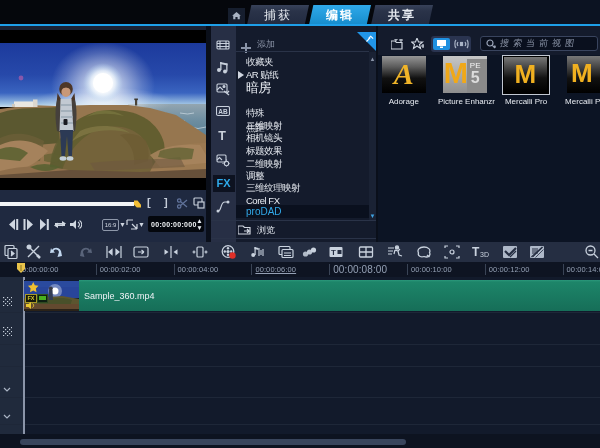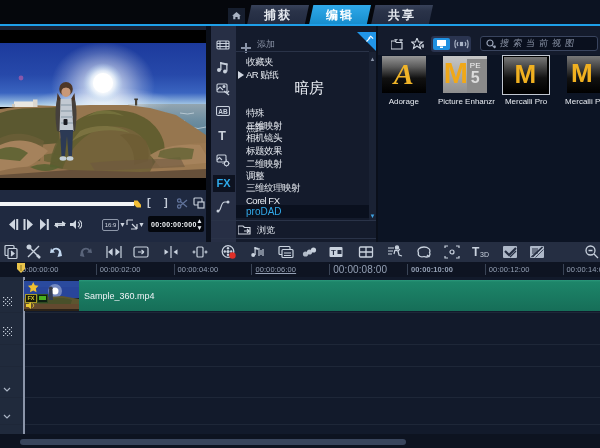--- a/index.html
+++ b/index.html
@@ -9,21 +9,21 @@
 <div id="app">
 
 <div class="abs" style="left:0;top:0;width:600px;height:24px;background:#05070c;"></div>
 <div class="abs" style="left:420px;top:0;width:180px;height:24px;background:#0c1322;"></div>
 
 <div class="abs" style="left:228px;top:8px;width:17px;height:16px;background:#161e2e;"></div>
 <svg class="abs" style="left:232px;top:12px;" width="9" height="8" viewBox="0 0 12 11">
       <path d="M6 0L0 5h1.5v5h3V7h3v3h3V5H12z" fill="#a8b2c2"></path>
     </svg>
 <div class="abs" style="left:247px;top:5px;width:62px;height:20px;background:linear-gradient(180deg,#38425a 0%,#2a3349 30%,#222b40 100%);clip-path:polygon(7% 0,100% 0,93% 100%,0 100%);"></div>
-<div class="abs" style="left:247px;top:9px;width:62px;height:13px;color:#e6eaf0;font-size:12px;font-weight:bold;text-align:center;line-height:13px;letter-spacing:2px;">捕获</div>
+<div class="abs" style="left:247px;top:9px;width:62px;height:13px;color:#e6eaf0;font-size:12px;font-weight:normal;text-align:center;line-height:13px;letter-spacing:2px;">捕获</div>
 <div class="abs" style="left:309px;top:5px;width:62px;height:20px;background:linear-gradient(180deg,#2fa9ea,#168ccc);clip-path:polygon(7% 0,100% 0,93% 100%,0 100%);"></div>
 <div class="abs" style="left:309px;top:9px;width:62px;height:13px;color:#fff;font-size:12px;font-weight:bold;text-align:center;line-height:13px;letter-spacing:2px;">编辑</div>
 <div class="abs" style="left:371px;top:5px;width:62px;height:20px;background:linear-gradient(180deg,#38425a 0%,#2a3349 30%,#222b40 100%);clip-path:polygon(7% 0,100% 0,93% 100%,0 100%);"></div>
 <div class="abs" style="left:371px;top:9px;width:62px;height:13px;color:#e6eaf0;font-size:12px;font-weight:bold;text-align:center;line-height:13px;letter-spacing:2px;">共享</div>
 
 <div class="abs" style="left:0;top:24px;width:600px;height:2px;background:#1e9fe8;"></div>
 <div class="abs" style="left:0;top:26px;width:600px;height:5px;background:#1a2234;"></div>
 
 <div class="abs" style="left:0;top:31px;width:206px;height:211px;background:#1f2940;"></div>
 <div class="abs" style="left:0;top:30px;width:206px;height:160px;background:#000;"></div>
@@ -233,21 +233,21 @@
 <div class="abs" style="left:257px;top:38px;width:40px;height:12px;color:#8a93a6;font-size:9px;line-height:12px;">添加</div>
 <svg class="abs" style="left:357px;top:32px;" width="19" height="19" viewBox="0 0 20 20">
       <path d="M20 0 L20 20 L0 0 Z" fill="#2196e8"></path>
       <path d="M14 4 l3 3 M12 7 l2 -2 M10 10 l4 -4" stroke="#fff" stroke-width="1.2"></path>
     </svg>
 <div class="abs" style="left:236px;top:51px;width:133px;height:1px;background:#2a3348;"></div>
 
 <div id="list">
       <div class="abs" style="left:246px;top:55px;width:126px;height:13px;color:#e8ecf2;font-size:9.5px;line-height:13px;letter-spacing:-0.5px;">收藏夹</div>
       <div class="abs" style="left:246px;top:68px;width:126px;height:13px;color:#e8ecf2;font-size:9.5px;line-height:13px;letter-spacing:-0.5px;">AR 贴纸</div>
-      <div class="abs" style="left:246px;top:80.5px;width:126px;height:13px;color:#e8ecf2;font-size:15px;line-height:13px;letter-spacing:-0.5px;text-align:center;">暗房</div>
+      <div class="abs" style="left:246px;top:80.5px;width:126px;height:13px;color:#e8ecf2;font-size:13px;line-height:13px;letter-spacing:-0.5px;">暗房</div>
       <div class="abs" style="left:246px;top:93px;width:126px;height:13px;color:#e8ecf2;font-size:9.5px;line-height:13px;letter-spacing:-0.5px;margin-top:28px;">焦距</div>
       <div class="abs" style="left:246px;top:105.5px;width:126px;height:13px;color:#e8ecf2;font-size:9.5px;line-height:13px;letter-spacing:-0.5px;">特殊</div>
       <div class="abs" style="left:246px;top:118.5px;width:126px;height:13px;color:#e8ecf2;font-size:9.5px;line-height:13px;letter-spacing:-0.5px;">二维映射</div>
       <div class="abs" style="left:246px;top:131px;width:126px;height:13px;color:#e8ecf2;font-size:9.5px;line-height:13px;letter-spacing:-0.5px;">相机镜头</div>
       <div class="abs" style="left:246px;top:144px;width:126px;height:13px;color:#e8ecf2;font-size:9.5px;line-height:13px;letter-spacing:-0.5px;">标题效果</div>
       <div class="abs" style="left:246px;top:156.5px;width:126px;height:13px;color:#e8ecf2;font-size:9.5px;line-height:13px;letter-spacing:-0.5px;">二维映射</div>
       <div class="abs" style="left:246px;top:168.5px;width:126px;height:13px;color:#e8ecf2;font-size:9.5px;line-height:13px;letter-spacing:-0.5px;">调整</div>
       <div class="abs" style="left:246px;top:181px;width:126px;height:13px;color:#e8ecf2;font-size:9.5px;line-height:13px;letter-spacing:-0.5px;">三维纹理映射</div>
       <div class="abs" style="left:246px;top:193.5px;width:126px;height:13px;color:#e8ecf2;font-size:9.5px;line-height:13px;letter-spacing:-0.5px;">Corel FX</div>
       <svg class="abs" style="left:238px;top:70.5px" width="6" height="8" viewBox="0 0 6 8">
@@ -465,21 +465,21 @@
 <div id="ruler">
       <div class="abs" style="left:22px;top:265px;height:10px;color:#94a0b4;font-size:7.5px;line-height:9px;white-space:nowrap;letter-spacing:0.1px;">0:00:00:00</div>
       <div class="abs" style="left:99.8px;top:265px;height:10px;color:#94a0b4;font-size:7.5px;line-height:9px;white-space:nowrap;letter-spacing:0.1px;">00:00:02:00</div>
       <div class="abs" style="left:95.8px;top:264px;width:1px;height:11px;background:#3a4456;"></div>
       <div class="abs" style="left:177.6px;top:265px;height:10px;color:#94a0b4;font-size:7.5px;line-height:9px;white-space:nowrap;letter-spacing:0.1px;">00:00:04:00</div>
       <div class="abs" style="left:173.6px;top:264px;width:1px;height:11px;background:#3a4456;"></div>
       <div class="abs" style="left:255.39999999999998px;top:265px;height:10px;color:#94a0b4;font-size:7.5px;line-height:9px;white-space:nowrap;letter-spacing:0.1px;text-decoration:underline;">00:00:06:00</div>
       <div class="abs" style="left:251.39999999999998px;top:264px;width:1px;height:11px;background:#3a4456;"></div>
       <div class="abs" style="left:333.2px;top:265px;height:10px;color:#94a0b4;font-size:10px;line-height:9px;white-space:nowrap;letter-spacing:0.1px;">00:00:08:00</div>
       <div class="abs" style="left:329.2px;top:264px;width:1px;height:11px;background:#3a4456;"></div>
-      <div class="abs" style="left:411px;top:265px;height:10px;color:#94a0b4;font-size:7.5px;line-height:9px;white-space:nowrap;letter-spacing:0.1px;font-weight:bold;">00:00:10:00</div>
+      <div class="abs" style="left:411px;top:265px;height:10px;color:#94a0b4;font-size:7.5px;line-height:9px;white-space:nowrap;letter-spacing:0.1px;">00:00:10:00</div>
       <div class="abs" style="left:407px;top:264px;width:1px;height:11px;background:#3a4456;"></div>
       <div class="abs" style="left:488.79999999999995px;top:265px;height:10px;color:#94a0b4;font-size:7.5px;line-height:9px;white-space:nowrap;letter-spacing:0.1px;">00:00:12:00</div>
       <div class="abs" style="left:484.79999999999995px;top:264px;width:1px;height:11px;background:#3a4456;"></div>
       <div class="abs" style="left:566.6px;top:265px;height:10px;color:#94a0b4;font-size:7.5px;line-height:9px;white-space:nowrap;letter-spacing:0.1px;">00:00:14:00</div>
       <div class="abs" style="left:562.6px;top:264px;width:1px;height:11px;background:#3a4456;"></div>
     </div>
 <svg class="abs" style="left:16px;top:263px;" width="10" height="10" viewBox="0 0 10 10">
       <path d="M1 0 L9 0 L9 6 L5 10 L1 6 Z" fill="#e8c34a"></path>
       <path d="M5 2 V8" stroke="#8a7420" stroke-width="1"></path>
     </svg>

